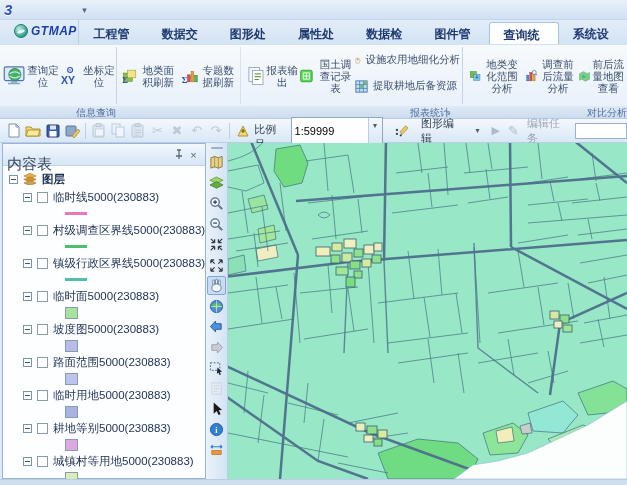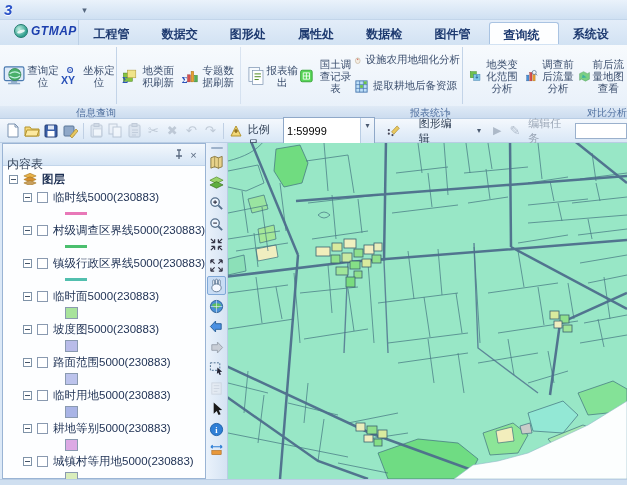--- a/index.html
+++ b/index.html
@@ -44,34 +44,34 @@
   .toolbar { position:absolute; left:0; top:119px; width:627px; height:24px;
     background:linear-gradient(#f4f8fd,#d9e7f6); border-bottom:1px solid #b9cde4;
     display:flex; align-items:center; padding-left:4px; }
   .tbtn { width:20px; height:20px; display:flex; align-items:center; justify-content:center; border-radius:2px; }
   .tbtn .glyph { font-size:13px; color:#8e9bac; }
   .tsep { width:1px; height:16px; background:#c0d0e4; margin:0 3px; }
   .scale-label { font-size:11px; color:#2f3f55; margin:12px 4px 0 2px; }
   .combo { display:flex; width:92px; height:28px; border:1px solid #8fa8c8; background:#fff; }
   .combo input { flex:1; border:none; outline:none; font-size:11px; padding:0 3px; min-width:0; font-family:inherit; }
   .combo .drop { width:14px; background:linear-gradient(#f4f8fd,#d9e7f6); border-left:1px solid #b9cde4; font-size:8px; color:#4a5a70; text-align:center; line-height:16px; }
-  .gedit { display:flex; align-items:center; gap:18px; margin-left:8px; padding:1px 4px; border-radius:2px; }
+  .gedit { display:flex; align-items:center; gap:12px; margin-left:8px; padding:1px 4px; border-radius:2px; }
   .gedit .txt { font-size:11px; color:#2f3f55; }
   .gedit .caret { font-size:8px; color:#4a5a70; }
   .dis { opacity:.45; }
   .edit-task { font-size:11px; color:#9aa6b6; margin:0 5px 0 8px; }
   .task-input { width:52px; height:16px; border:1px solid #9ab0cc; background:#fff; }
 
   
   .main { position:absolute; left:0; top:143px; width:627px; height:336px; background:#cfdde e; }
 
   .panel { position:absolute; left:2px; top:0; width:204px; height:336px; background:#fdfeff; border:1px solid #9ab4d4; }
   .panel-h { height:22px; background:linear-gradient(#f3f8fd,#d6e5f5); border-bottom:1px solid #c2d5ea;
     display:flex; align-items:center; padding:0 4px; }
-  .panel-title { flex:1; font-size:12px; color:#39485e;margin-top:20px; }
+  .panel-title { flex:1; font-size:15px; color:#39485e;margin-top:20px; }
   .ph-ico { width:15px; height:15px; display:flex; align-items:center; justify-content:center; font-size:11px; color:#5a6a80; }
   .tree { padding:4px 0 0 6px; }
   .trow { display:flex; align-items:center; height:18px; gap:5px; }
   .srow { height:15px; display:flex; align-items:center; padding-left:56px; }
   .expander { width:9px; height:9px; border:1px solid #7f93a8; background:#fff; position:relative; flex:none; }
   .expander:after { content:""; position:absolute; left:1px; right:1px; top:3px; height:1px; background:#44556a; }
   .cbox { width:11px; height:11px; border:1px solid #8a9ab0; background:#fff; flex:none; }
   .tlabel { font-size:11.5px; color:#1c2f52; white-space:nowrap; }
   .root-label { font-weight:bold; }
   .sym-line { width:22px; height:3px; }

